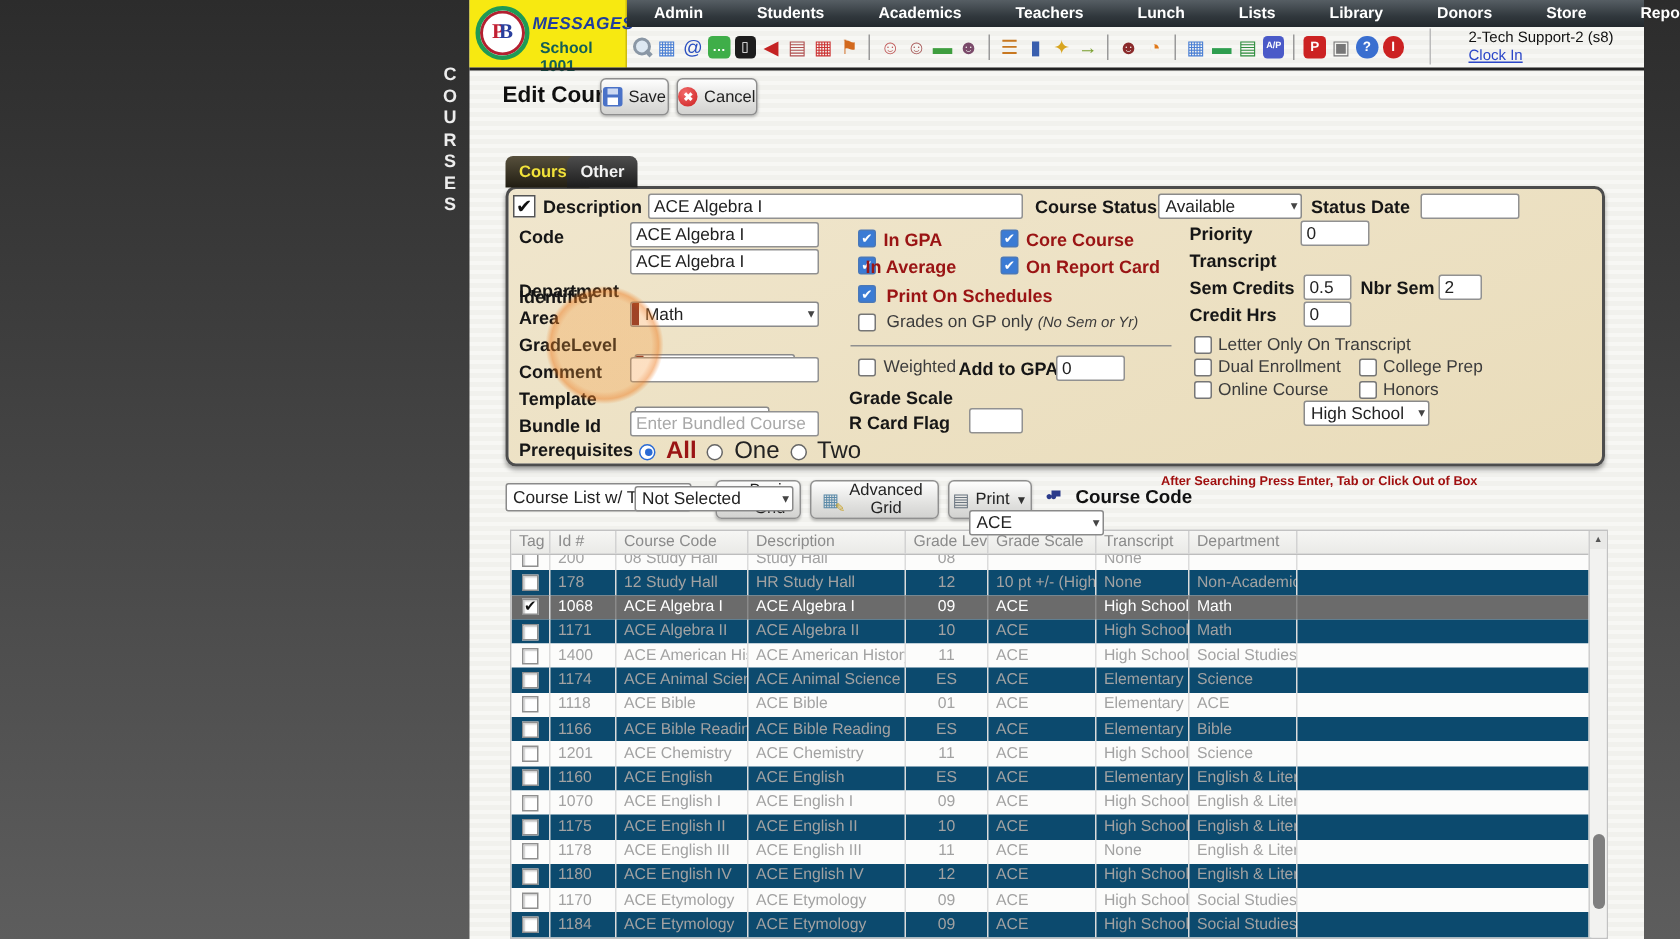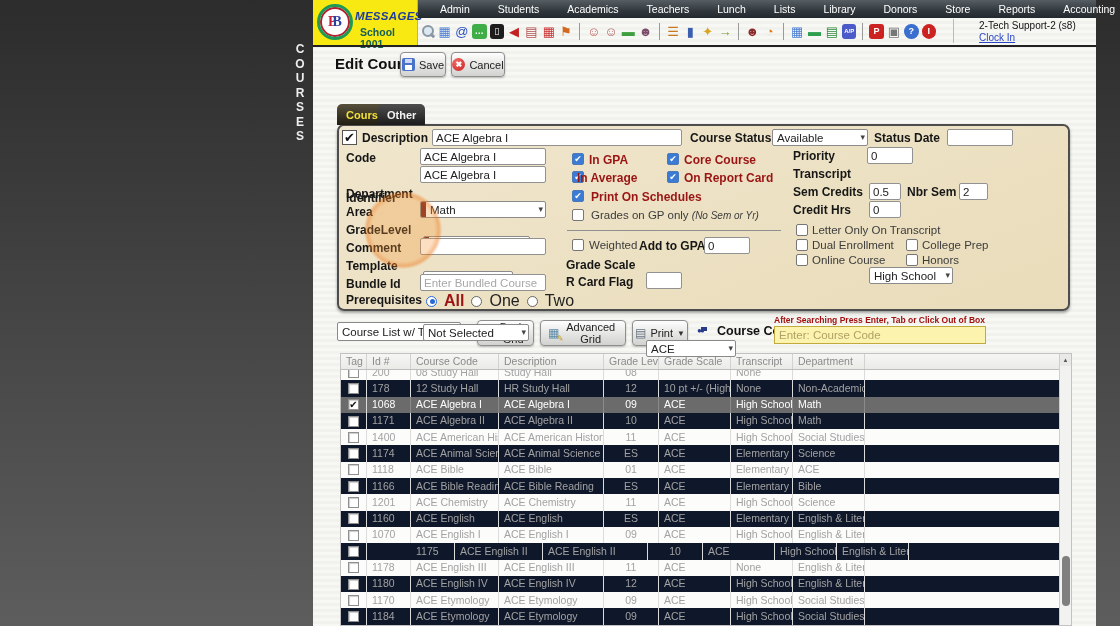--- a/index.html
+++ b/index.html
@@ -16,21 +16,21 @@
 
   
   .logo-box { position:absolute; left:0; top:0; width:105px; height:45px; background:#f7e911; border-right:1px solid #cdbb10; display:flex; align-items:center; }
   .logo-circle { position:absolute; left:4px; top:4px; width:36px; height:36px; border-radius:50%; border:3px solid #1f9a55; background:#fff; display:flex; align-items:center; justify-content:center; box-shadow:inset 0 0 0 2px #b32030; }
   .logo-p { color:#c22033; font-weight:bold; font-size:14px; font-family:"Liberation Serif",serif; }
   .logo-b { color:#2a3f9e; font-weight:bold; font-size:14px; font-family:"Liberation Serif",serif; margin-left:-4px; }
   .brand-name { position:absolute; left:42px; top:10px; font-style:italic; font-weight:bold; font-size:11.5px; color:#1f3d9e; letter-spacing:.3px; }
   .brand-school { position:absolute; left:47px; top:26px; font-weight:bold; font-size:10.5px; color:#135e56; }
 
   .navbar { position:absolute; left:105px; top:0; width:678px; height:18px; background:linear-gradient(180deg,#565e64,#31383d 60%,#23292e); display:flex; align-items:center; justify-content:space-around; }
-  .nav-item { color:#fff; font-weight:normal; font-size:10.5px; padding:0 6px; line-height:18px; cursor:default; white-space:nowrap;margin-left:16px; }
+  .nav-item { color:#fff; font-weight:bold; font-size:10.5px; padding:0 18px; line-height:18px; cursor:default; white-space:nowrap; }
 
   .tbrow { position:absolute; left:107px; top:19px; width:516px; height:25px; display:flex; align-items:center; gap:3px; }
   .tbic { width:15px; height:15px; display:flex; align-items:center; justify-content:center; font-size:13px; line-height:15px; }
   .tbic.box { color:#fff; border-radius:3px; font-size:9px; font-weight:bold; }
   .tbic.small { font-size:6px; }
   .tbic.circle { border-radius:50%; }
   .tbsep { width:1px; height:17px; background:#9a9a9a; margin:0 3px; }
   .ic-search { position:relative; }
   .ic-search::before { content:""; position:absolute; left:2px; top:1px; width:8px; height:8px; border:2px solid #8a97a5; border-radius:50%; background:#dde8f2; }
   .ic-search::after { content:""; position:absolute; left:10px; top:10px; width:5px; height:2.5px; background:#8a97a5; transform:rotate(45deg); }
@@ -104,21 +104,21 @@
   .search-box { position:absolute; left:461px; top:326px; width:212px; height:18px; background:#fbf3ae; border:1px solid #c2ab3c; font-size:11.5px; padding:0 4px; color:#333; font-family:inherit; }
   .search-box::placeholder { color:#b1a267; }
 
   
   .tbl { position:absolute; left:27px; top:353px; width:732px; height:273px; background:#fff; border:1px solid #c2c2c2; }
   .thead { position:absolute; left:0; top:0; width:720px; height:16px; background:linear-gradient(180deg,#f6f6f4,#eaeae7); border-bottom:1px solid #bdbdbd; display:flex; }
   .th { font-size:10.5px; color:#8b8b8b; padding:1px 0 0 5px; border-right:1px solid #d2d2d2; white-space:nowrap; overflow:hidden; }
   .tbody { position:absolute; left:0; top:16px; width:720px; height:255px; overflow:hidden; }
   .tbody-inner { margin-top:-6px; }
   .trow { display:flex; height:16.3px; background:#fcfcfb; cursor:pointer; }
-  .trow.stripe { background:#0f172a; }
+  .trow.stripe { background:#0c4a6e; }
   .trow.selected { background:#6b6b6b; }
   .td { font-size:10.5px; color:#a2a2a2; padding:1.5px 0 0 5px; border-right:1px solid #dcdcdc; white-space:nowrap; overflow:hidden; }
   .td.ctr { text-align:center; padding-left:0; }
   .trow.selected .td { color:#fff; border-right-color:#8a8a8a; }
   .tagcell { display:flex; align-items:center; justify-content:center; border-right:1px solid #dcdcdc; }
   .rowcb { width:11px; height:11px; background:#fff; border:1px solid #8f8f8f; box-shadow:inset 1px 1px 1px rgba(0,0,0,.2); display:flex; align-items:center; justify-content:center; cursor:pointer; }
   .rowcb.checked::after { content:"✔"; font-size:10px; font-weight:bold; color:#111; line-height:10px; }
   .vscroll { position:absolute; right:0; top:0; width:12px; height:271px; background:#f2f2f0; border-left:1px solid #cfcfcf; }
   .vs-up { position:absolute; left:0; top:0; width:11px; height:12px; background:#e9e9e7; display:flex; align-items:center; justify-content:center; font-size:6px; color:#555; cursor:pointer; }
   .vs-thumb { position:absolute; left:1.5px; top:202px; width:8px; height:50px; border-radius:4px; background:#7f7f7f; cursor:pointer; }
@@ -325,21 +325,20 @@
       <span class="grid-ic">▦<span class="pencil">✎</span></span>
       <span>Advanced Grid</span>
     </button>
     <button class="btn gbtn btn-print">
       <span class="printer-ic">▤</span>
       <span>Print</span>
       <span class="drop-arrow">▼</span>
     </button>
     <span class="binoc"></span>
     <span class="cc-label">Course Code</span>
-    <input class="search-box" placeholder="Enter: Course Code" style="">
 
     <div class="tbl">
       <div class="thead">
           <div class="th" style="width: 26px;">Tag</div>
           <div class="th" style="width: 44px;">Id #</div>
           <div class="th" style="width: 88px;">Course Code</div>
           <div class="th" style="width: 105px;">Description</div>
           <div class="th" style="width: 55px;">Grade Lev...</div>
           <div class="th" style="width: 72px;">Grade Scale</div>
           <div class="th" style="width: 62px;">Transcript</div>
@@ -488,21 +487,21 @@
               <div class="td ctr" style="width: 55px;">09</div>
               <div class="td" style="width: 72px;">ACE</div>
               <div class="td" style="width: 62px;">High School</div>
               <div class="td" style="width: 72px;">English &amp; Liter...</div>
               <div class="td" style="flex: 1 1 0%;"></div>
             </div>
             <div class="trow stripe">
               <div class="tagcell" style="width: 26px;">
                 <span class="rowcb"></span>
               </div>
-              <div class="td" style="width: 44px; margin-left: 44px;">1175</div>
+              <div class="td" style="width: 44px;">1175</div>
               <div class="td" style="width: 88px;">ACE English II</div>
               <div class="td" style="width: 105px;">ACE English II</div>
               <div class="td ctr" style="width: 55px;">10</div>
               <div class="td" style="width: 72px;">ACE</div>
               <div class="td" style="width: 62px;">High School</div>
               <div class="td" style="width: 72px;">English &amp; Liter...</div>
               <div class="td" style="flex: 1 1 0%;"></div>
             </div>
             <div class="trow">
               <div class="tagcell" style="width: 26px;">

